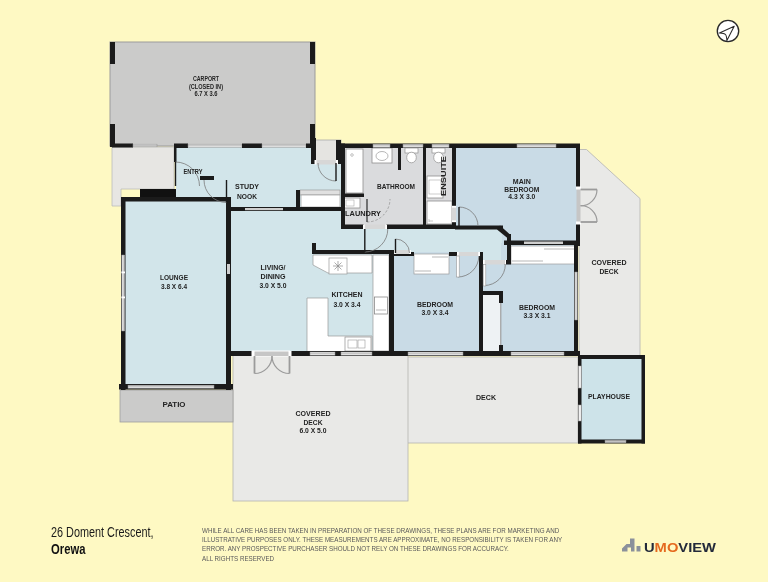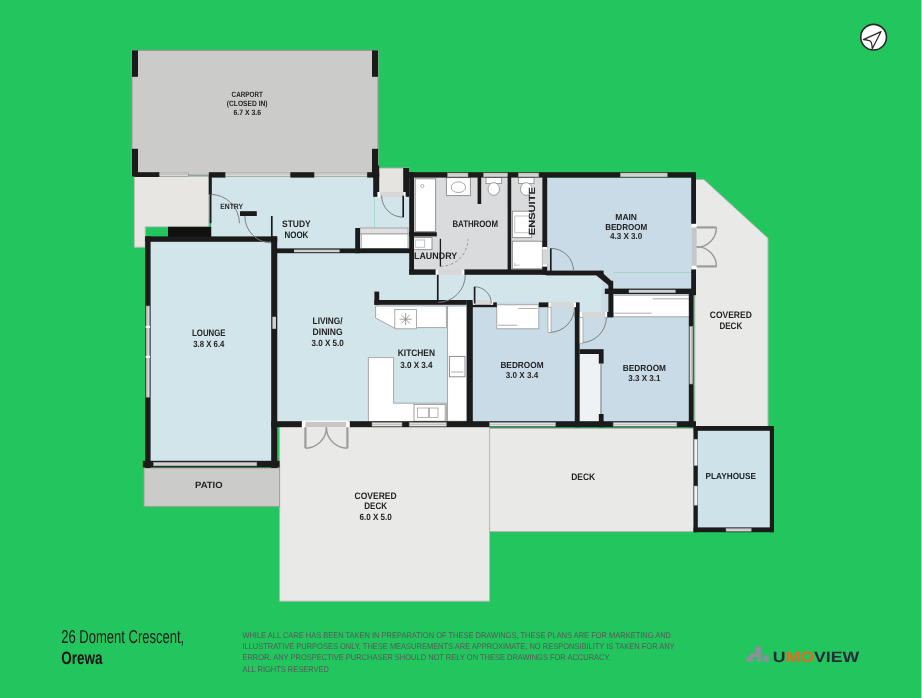--- a/index.html
+++ b/index.html
@@ -1,16 +1,16 @@
 <!DOCTYPE html>
 <html><head>
 <meta charset="utf-8">
 <style>
 html,body{margin:0;padding:0;background:#ffffff;}
-#page{position:relative;width:768px;height:582px;background:#22c55e;font-family:"Liberation Sans",sans-serif;overflow:hidden;}
+#page{position:relative;width:768px;height:582px;background:#fef9c3;font-family:"Liberation Sans",sans-serif;overflow:hidden;}
 #plan{position:absolute;top:0;left:0;}
 .lbl{font-family:"Liberation Sans",sans-serif;font-weight:bold;fill:#232323;}
 #addr1{position:absolute;left:51px;top:523px;font-size:15.5px;color:#1a1a1a;transform:scaleX(.70);transform-origin:left top;white-space:nowrap;}
 #addr2{position:absolute;left:51px;top:540px;font-size:15px;font-weight:bold;color:#111;transform:scaleX(.75);transform-origin:left top;white-space:nowrap;}
 #disc{position:absolute;left:202px;top:526px;font-size:6.9px;line-height:9.2px;color:#58585a;transform:scaleX(.905);transform-origin:left top;white-space:nowrap;}
 #logo{position:absolute;left:620px;top:535px;width:148px;height:22px;}
 </style>
 </head>
 <body>
 <div id="page">

